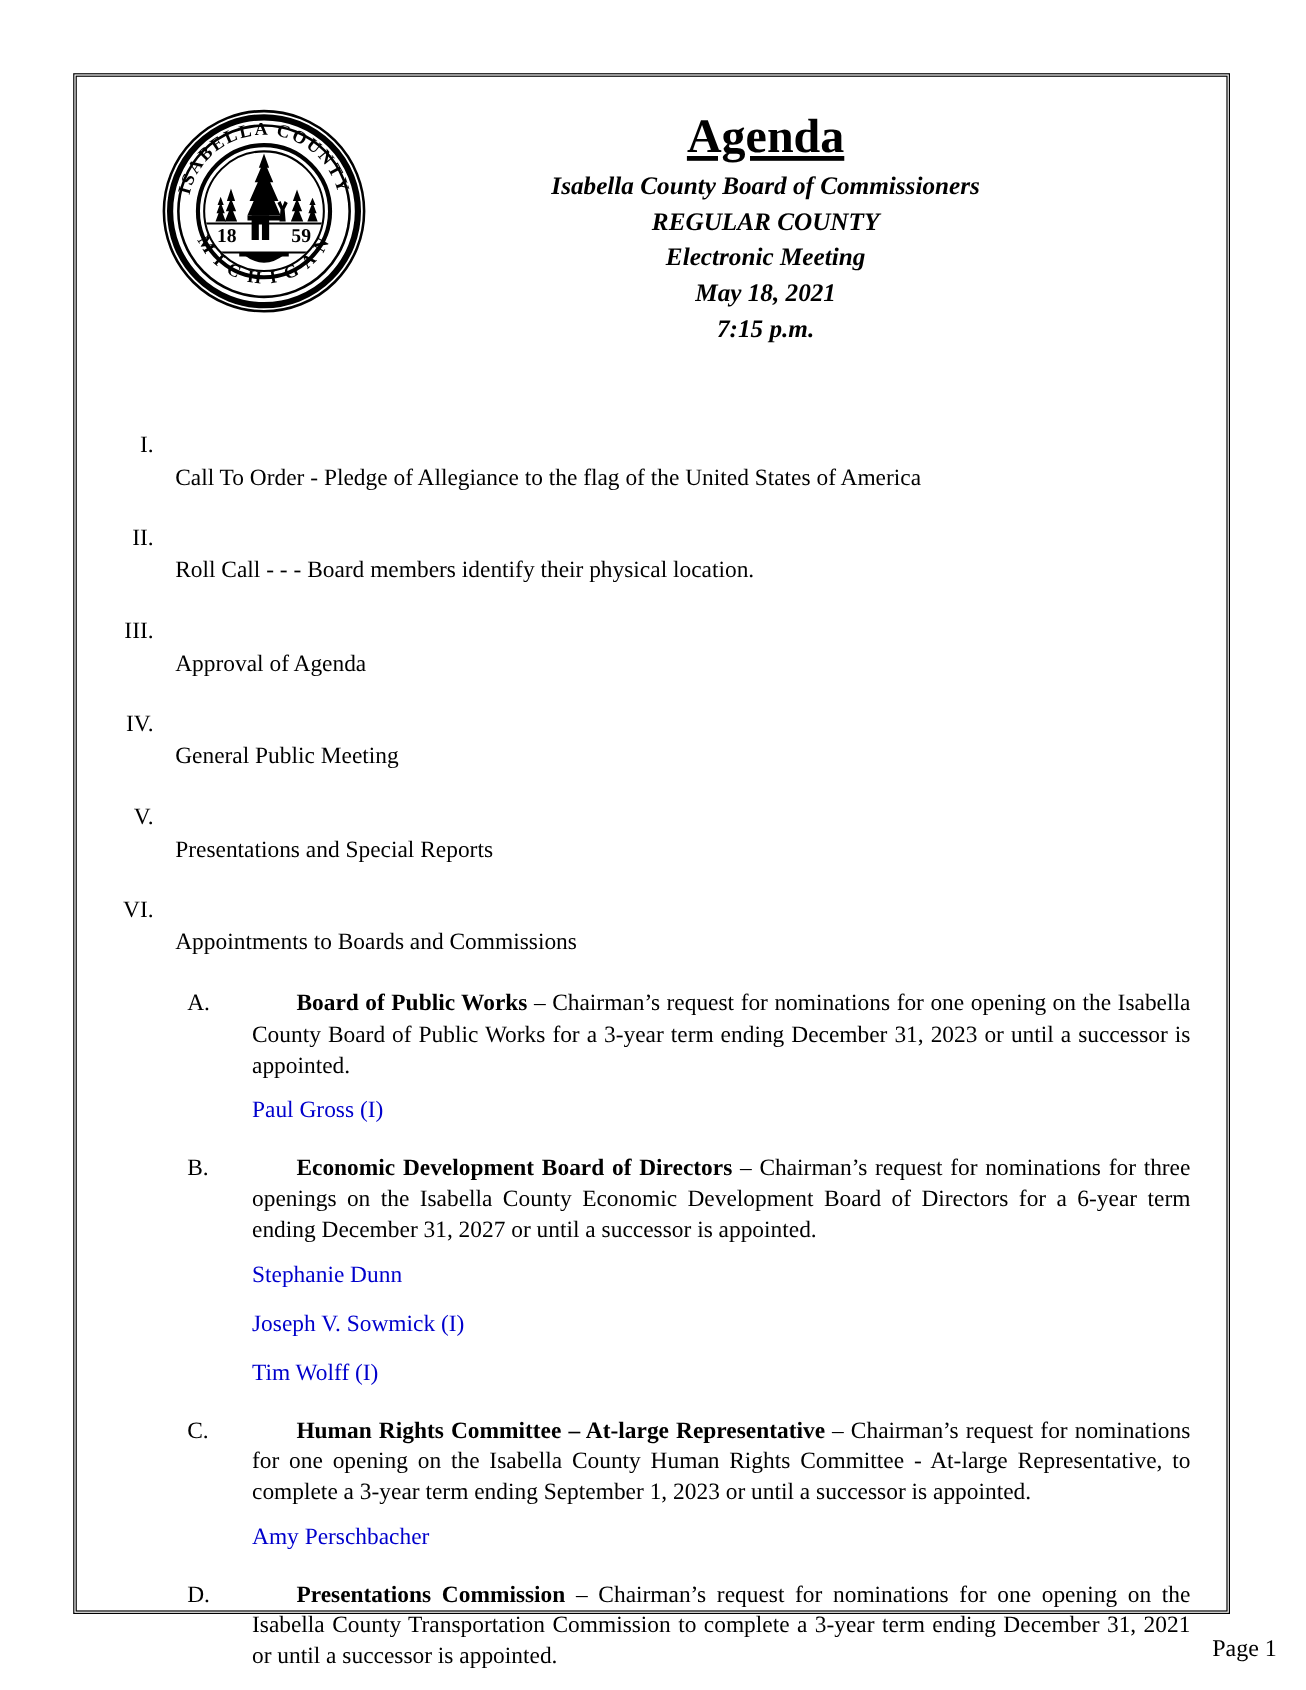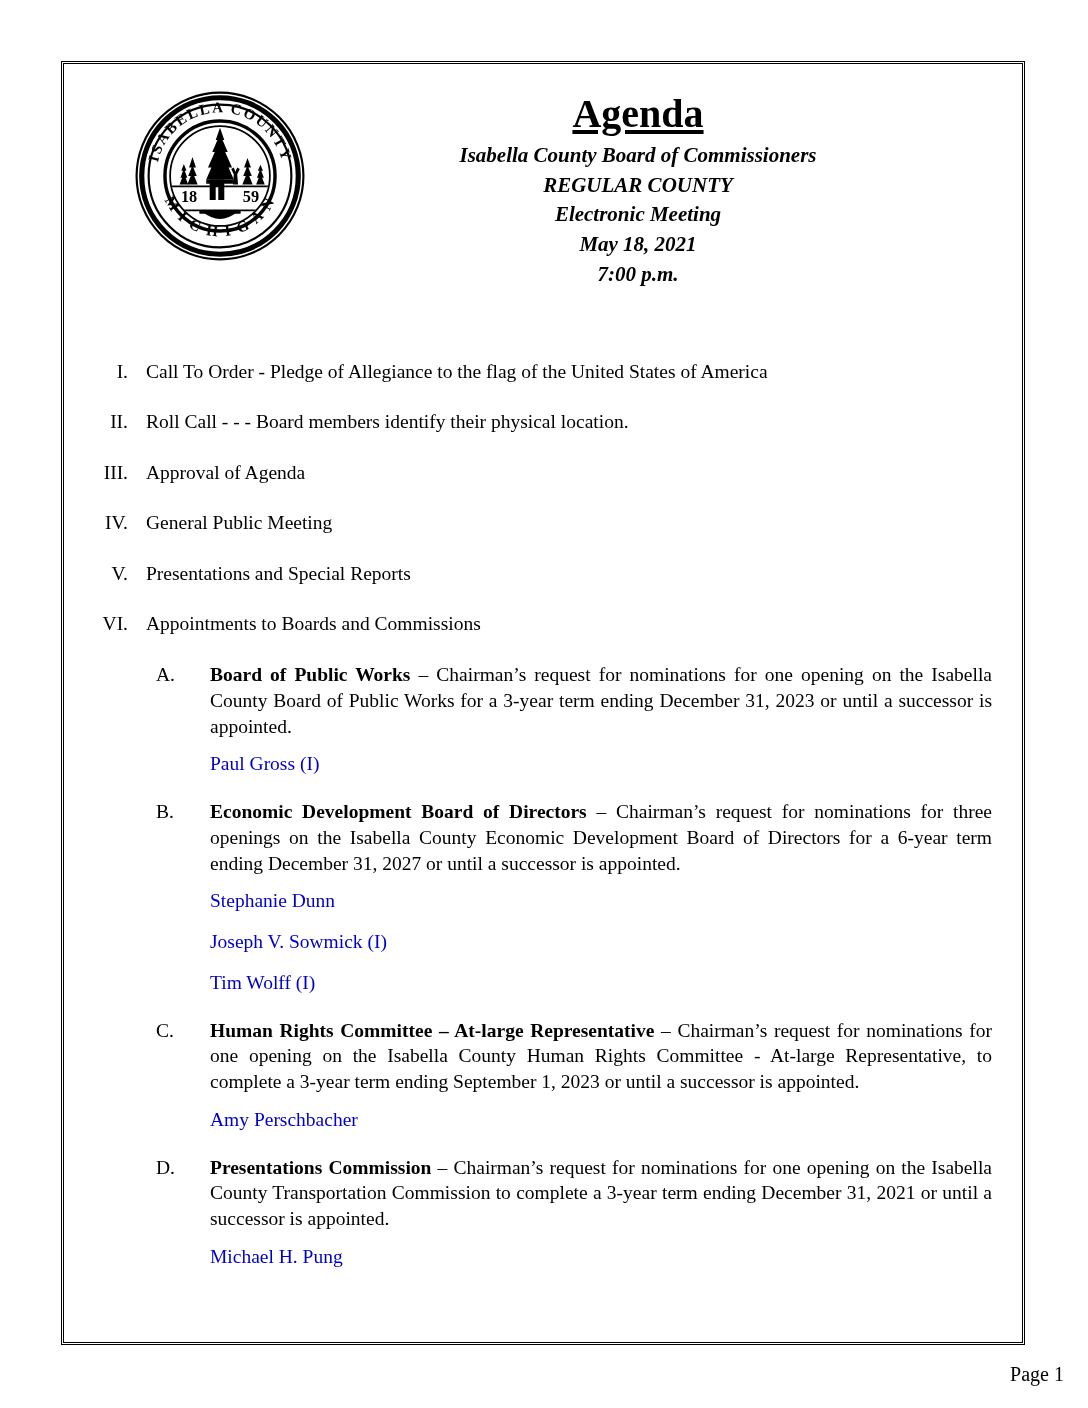--- a/index.html
+++ b/index.html
@@ -98,20 +98,21 @@
   }
   .roman-num {
     width: 56px;
     flex: 0 0 56px;
     text-align: right;
     padding-right: 18px;
     box-sizing: border-box;
   }
   .roman-text {
     flex: 1 1 auto;
+    margin-top: 27px;
   }
 
   
   .letter-block {
     display: flex;
     flex-direction: row;
     margin-top: 22px;
     font-size: 19.5px;
     line-height: 1.32;
   }
@@ -125,20 +126,21 @@
     flex: 1 1 auto;
     padding-right: 4px;
   }
   .letter-body p.para {
     margin: 0;
     text-align: justify;
     text-justify: inter-word;
   }
   .letter-body .bold-head {
     font-weight: bold;
+    margin-left: 37px;
   }
   .nominee-list {
     margin-top: 12px;
   }
   .nominee {
     color: #0000CC;
     display: block;
     margin-bottom: 15px;
     width: fit-content;
     cursor: pointer;
@@ -212,21 +214,21 @@
             </g>
           </svg>
         </div>
 
         <div class="title-block">
           <div class="doc-title">Agenda</div>
           <div class="title-line">Isabella County Board of Commissioners</div>
           <div class="title-line">REGULAR COUNTY</div>
           <div class="title-line">Electronic Meeting</div>
           <div class="title-line">May 18, 2021</div>
-          <div class="title-line">7:00 p.m.</div>
+          <div class="title-line">7:15 p.m.</div>
         </div>
       </div>
 
       <div class="roman-list">
 
         <div class="roman-item">
           <span class="roman-num">I.</span>
           <span class="roman-text">Call To Order - Pledge of Allegiance to the flag of the United States of America</span>
         </div>
 

